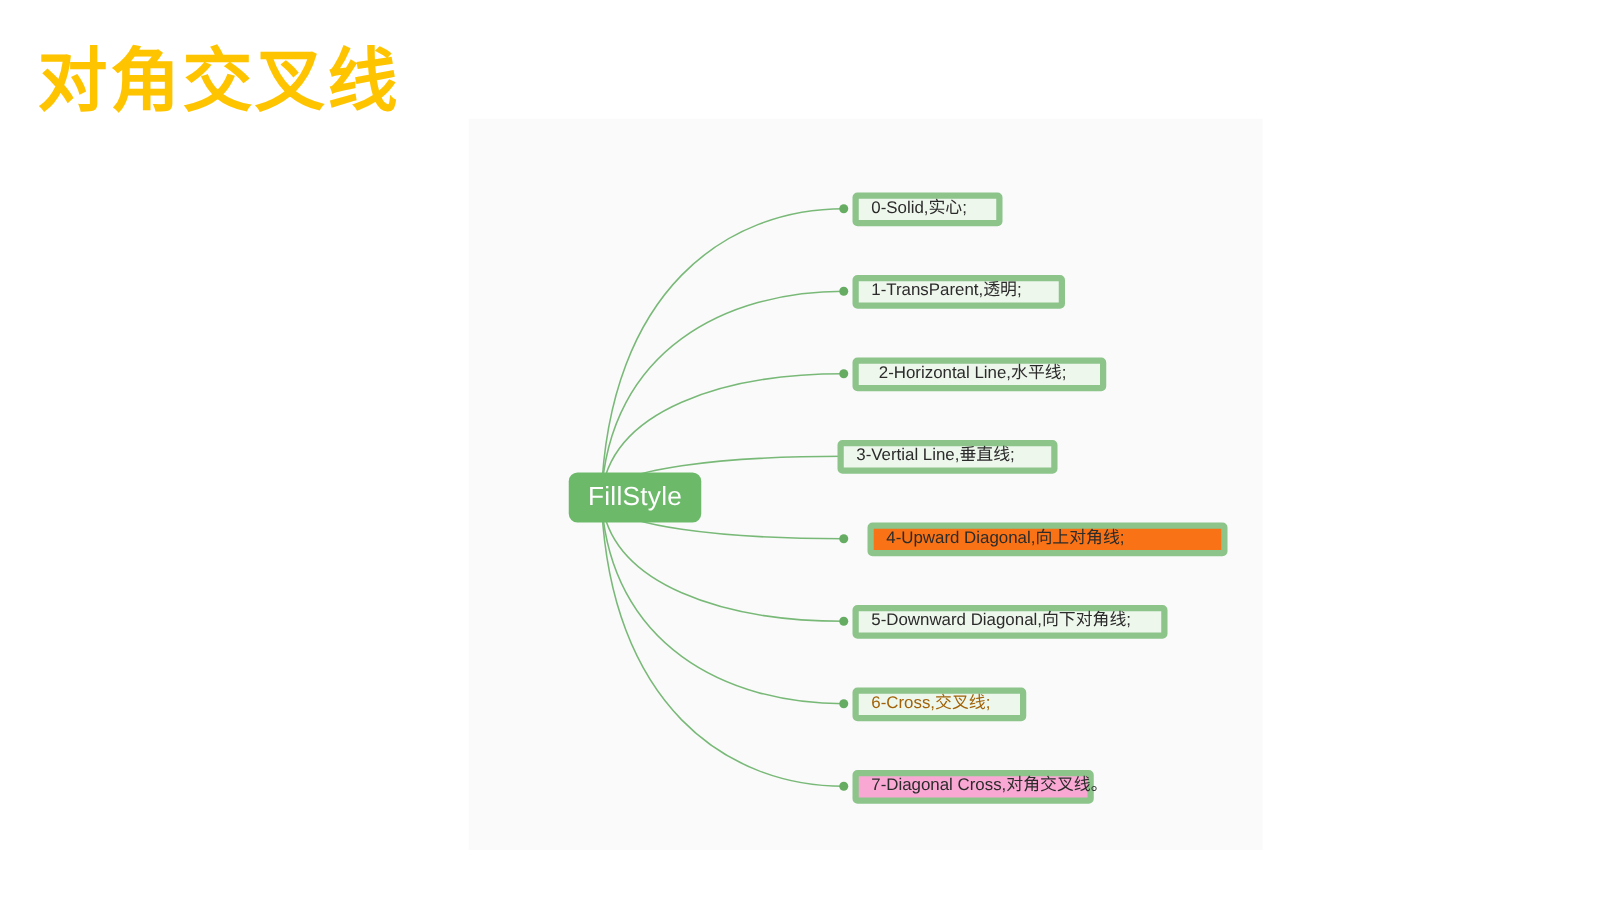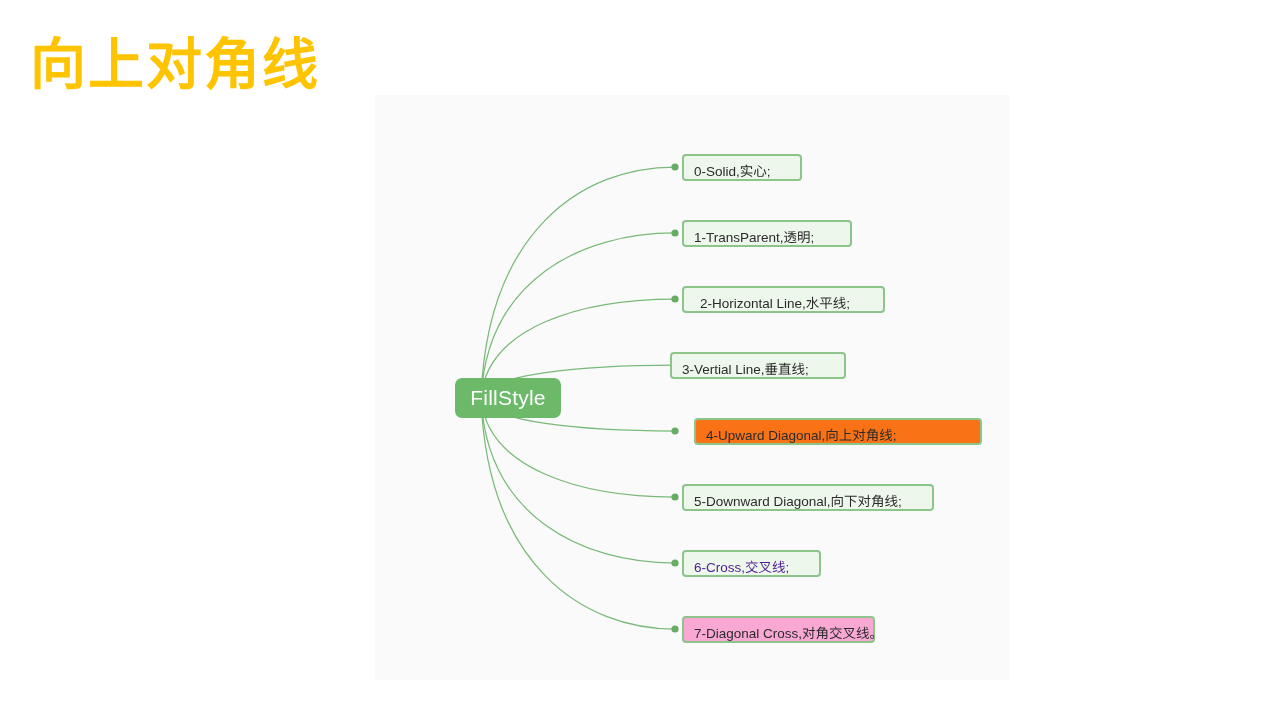--- a/index.html
+++ b/index.html
@@ -74,39 +74,39 @@
   #root-node .root-label {
     color: #ffffff;
     font-size: 21px;
     letter-spacing: 0.2px;
     white-space: nowrap;
   }
 
   .leaf-node {
     position: absolute;
     height: 27px;
-    border: 2px solid #4d7c0f;
+    border: 5px solid #4d7c0f;
     border-radius: 4px;
     background: #eef7ec;
     box-sizing: border-box;
     display: flex;
-    align-items: flex-end;
+    align-items: flex-start;
     padding: 0 10px;
     white-space: nowrap;
   }
   .leaf-node .leaf-label {
     font-size: 13.5px;
     color: #2b2b2b;
     line-height: 1;
   }
 </style>
 </head>
 <body style="background: rgb(255, 255, 255);">
 
-<div id="slide-title" style="color: rgb(255, 196, 0);">向上对角线</div>
+<div id="slide-title" style="color: rgb(255, 196, 0);">对角交叉线</div>
 
 <div id="mindmap-canvas" style="background: rgb(250, 250, 250);">
 
   <svg id="edge-layer" viewBox="0 0 635 585">
       <path class="edge-path" stroke="#79b978" d="M 106 303 C 112 136.68, 206.88 72, 300 72"></path>
       <circle class="connector-dot" cx="300" cy="72" r="3.6" fill="#67ac63"></circle>
       <path class="edge-path" stroke="#79b978" d="M 106 303 C 112 184.2, 206.88 138, 300 138"></path>
       <circle class="connector-dot" cx="300" cy="138" r="3.6" fill="#67ac63"></circle>
       <path class="edge-path" stroke="#79b978" d="M 106 303 C 112 231.72, 206.88 204, 300 204"></path>
       <circle class="connector-dot" cx="300" cy="204" r="3.6" fill="#67ac63"></circle>
@@ -139,19 +139,19 @@
       <div class="leaf-node" style="left: 295px; top: 256.5px; width: 176px; background: rgb(238, 247, 236); border-color: rgb(140, 196, 138);">
         <span class="leaf-label" style="color: rgb(43, 43, 43);">3-Vertial Line,垂直线;</span>
       </div>
       <div class="leaf-node" style="left: 307px; top: 322.5px; width: 288px; background: #f97316; border-color: rgb(140, 196, 138); margin-left: 12px;">
         <span class="leaf-label" style="color: rgb(43, 43, 43);">4-Upward Diagonal,向上对角线;</span>
       </div>
       <div class="leaf-node" style="left: 307px; top: 388.5px; width: 252px; background: rgb(238, 247, 236); border-color: rgb(140, 196, 138);">
         <span class="leaf-label" style="color: rgb(43, 43, 43);">5-Downward Diagonal,向下对角线;</span>
       </div>
       <div class="leaf-node" style="left: 307px; top: 454.5px; width: 139px; background: rgb(238, 247, 236); border-color: rgb(140, 196, 138);">
-        <span class="leaf-label" style="color: #4c1d95;">6-Cross,交叉线;</span>
+        <span class="leaf-label" style="color: #a16207;">6-Cross,交叉线;</span>
       </div>
       <div class="leaf-node" style="left: 307px; top: 520.5px; width: 193px; background: #f9a8d4; border-color: rgb(140, 196, 138);">
         <span class="leaf-label" style="color: rgb(43, 43, 43);">7-Diagonal Cross,对角交叉线。</span>
       </div>
     </div>
 </div>
 
 </body></html>

